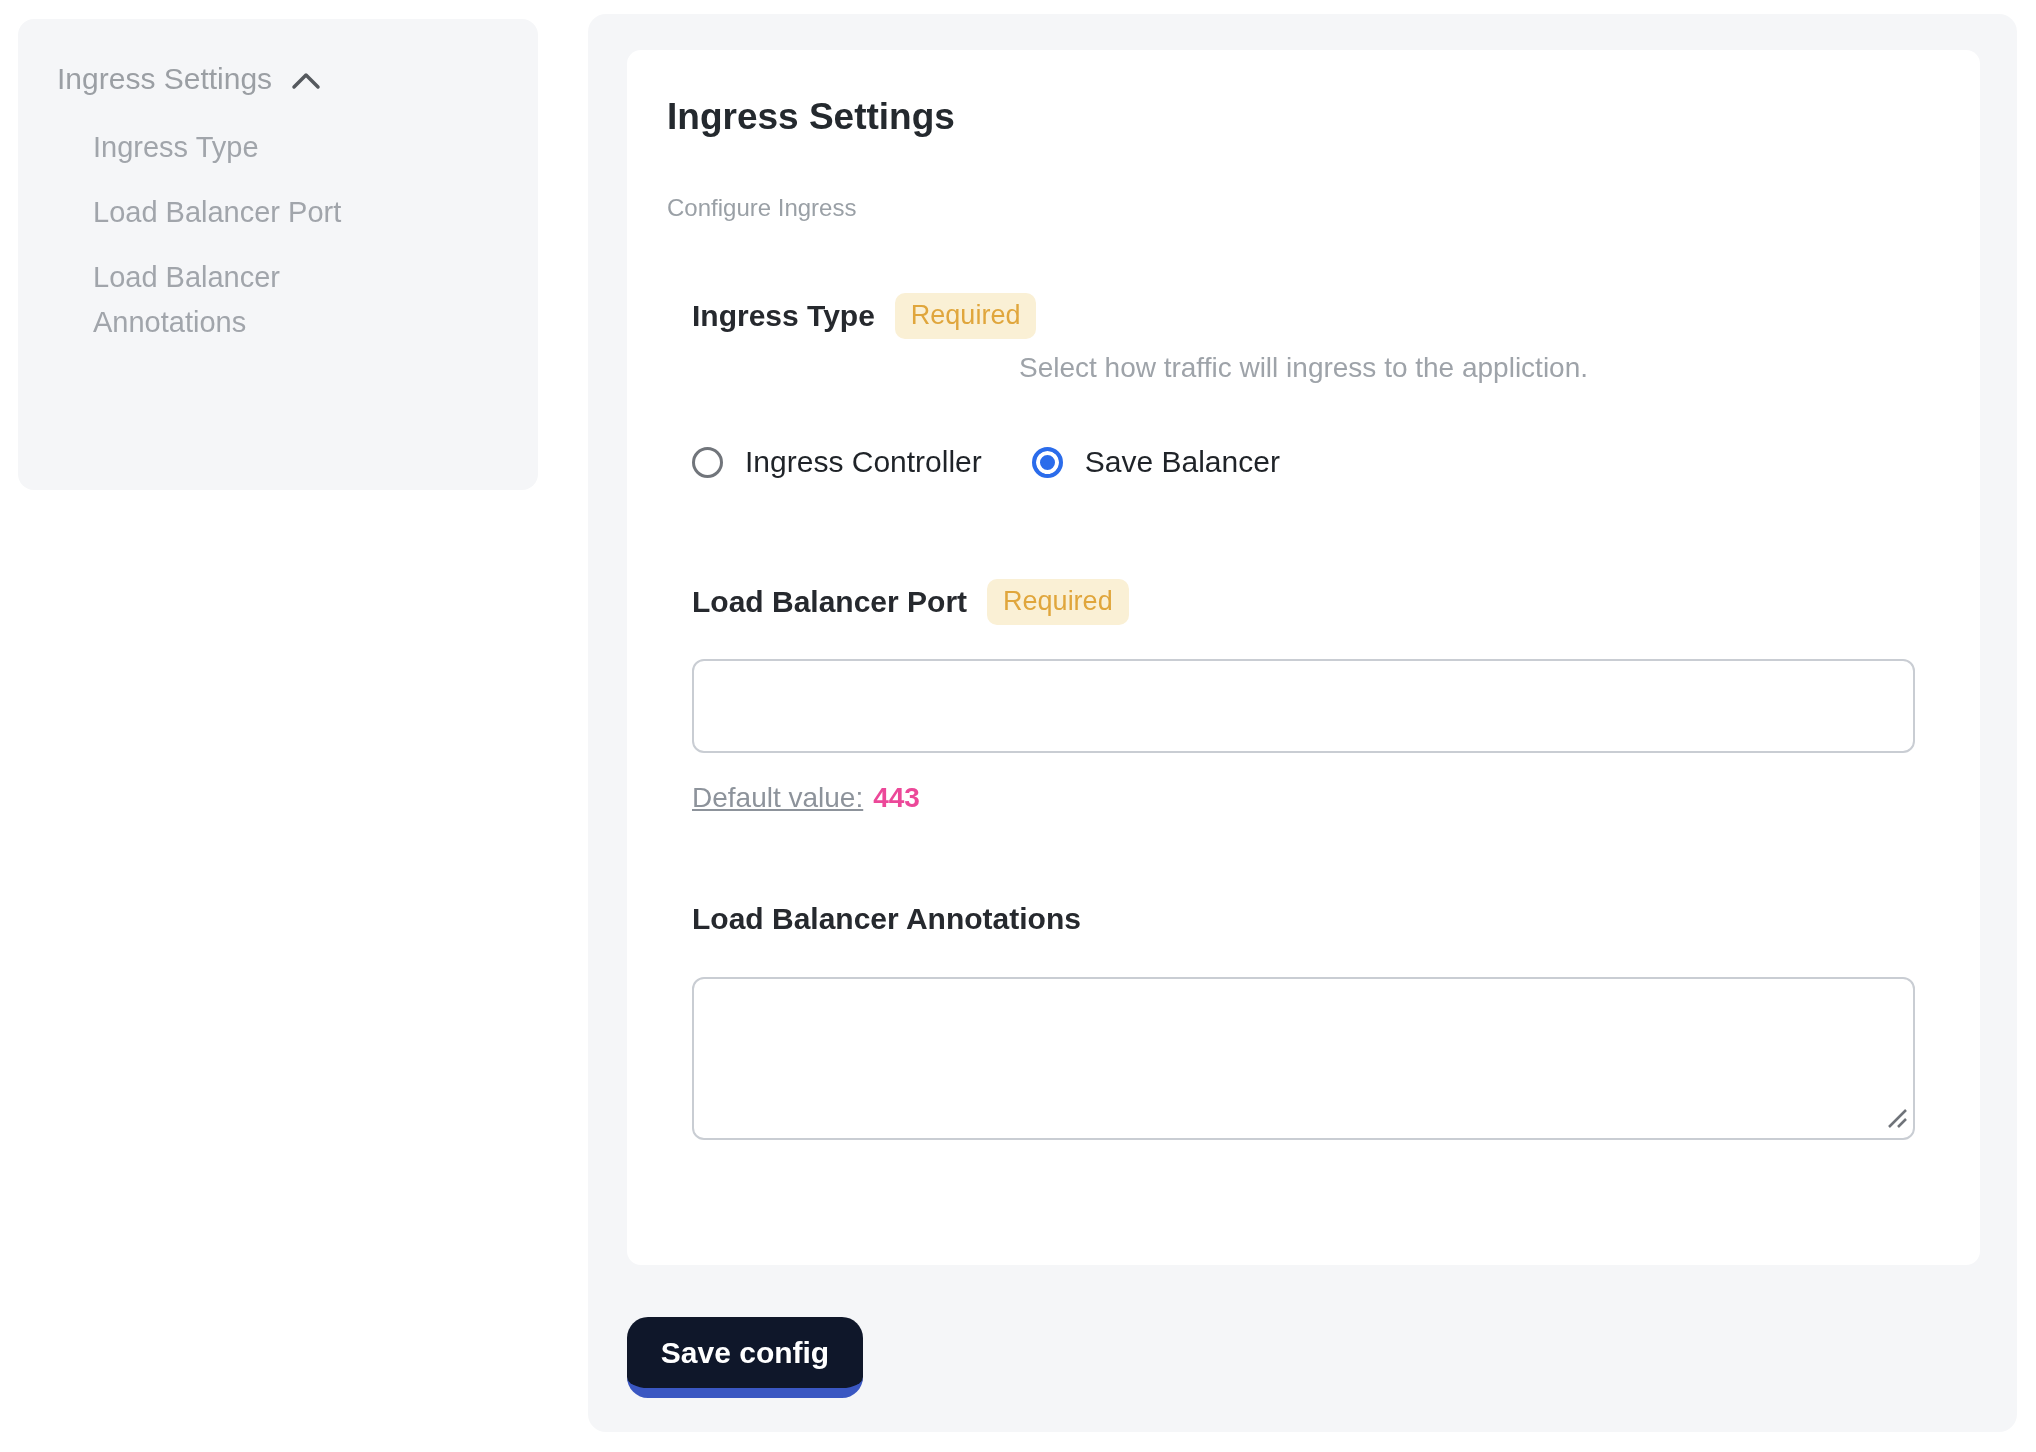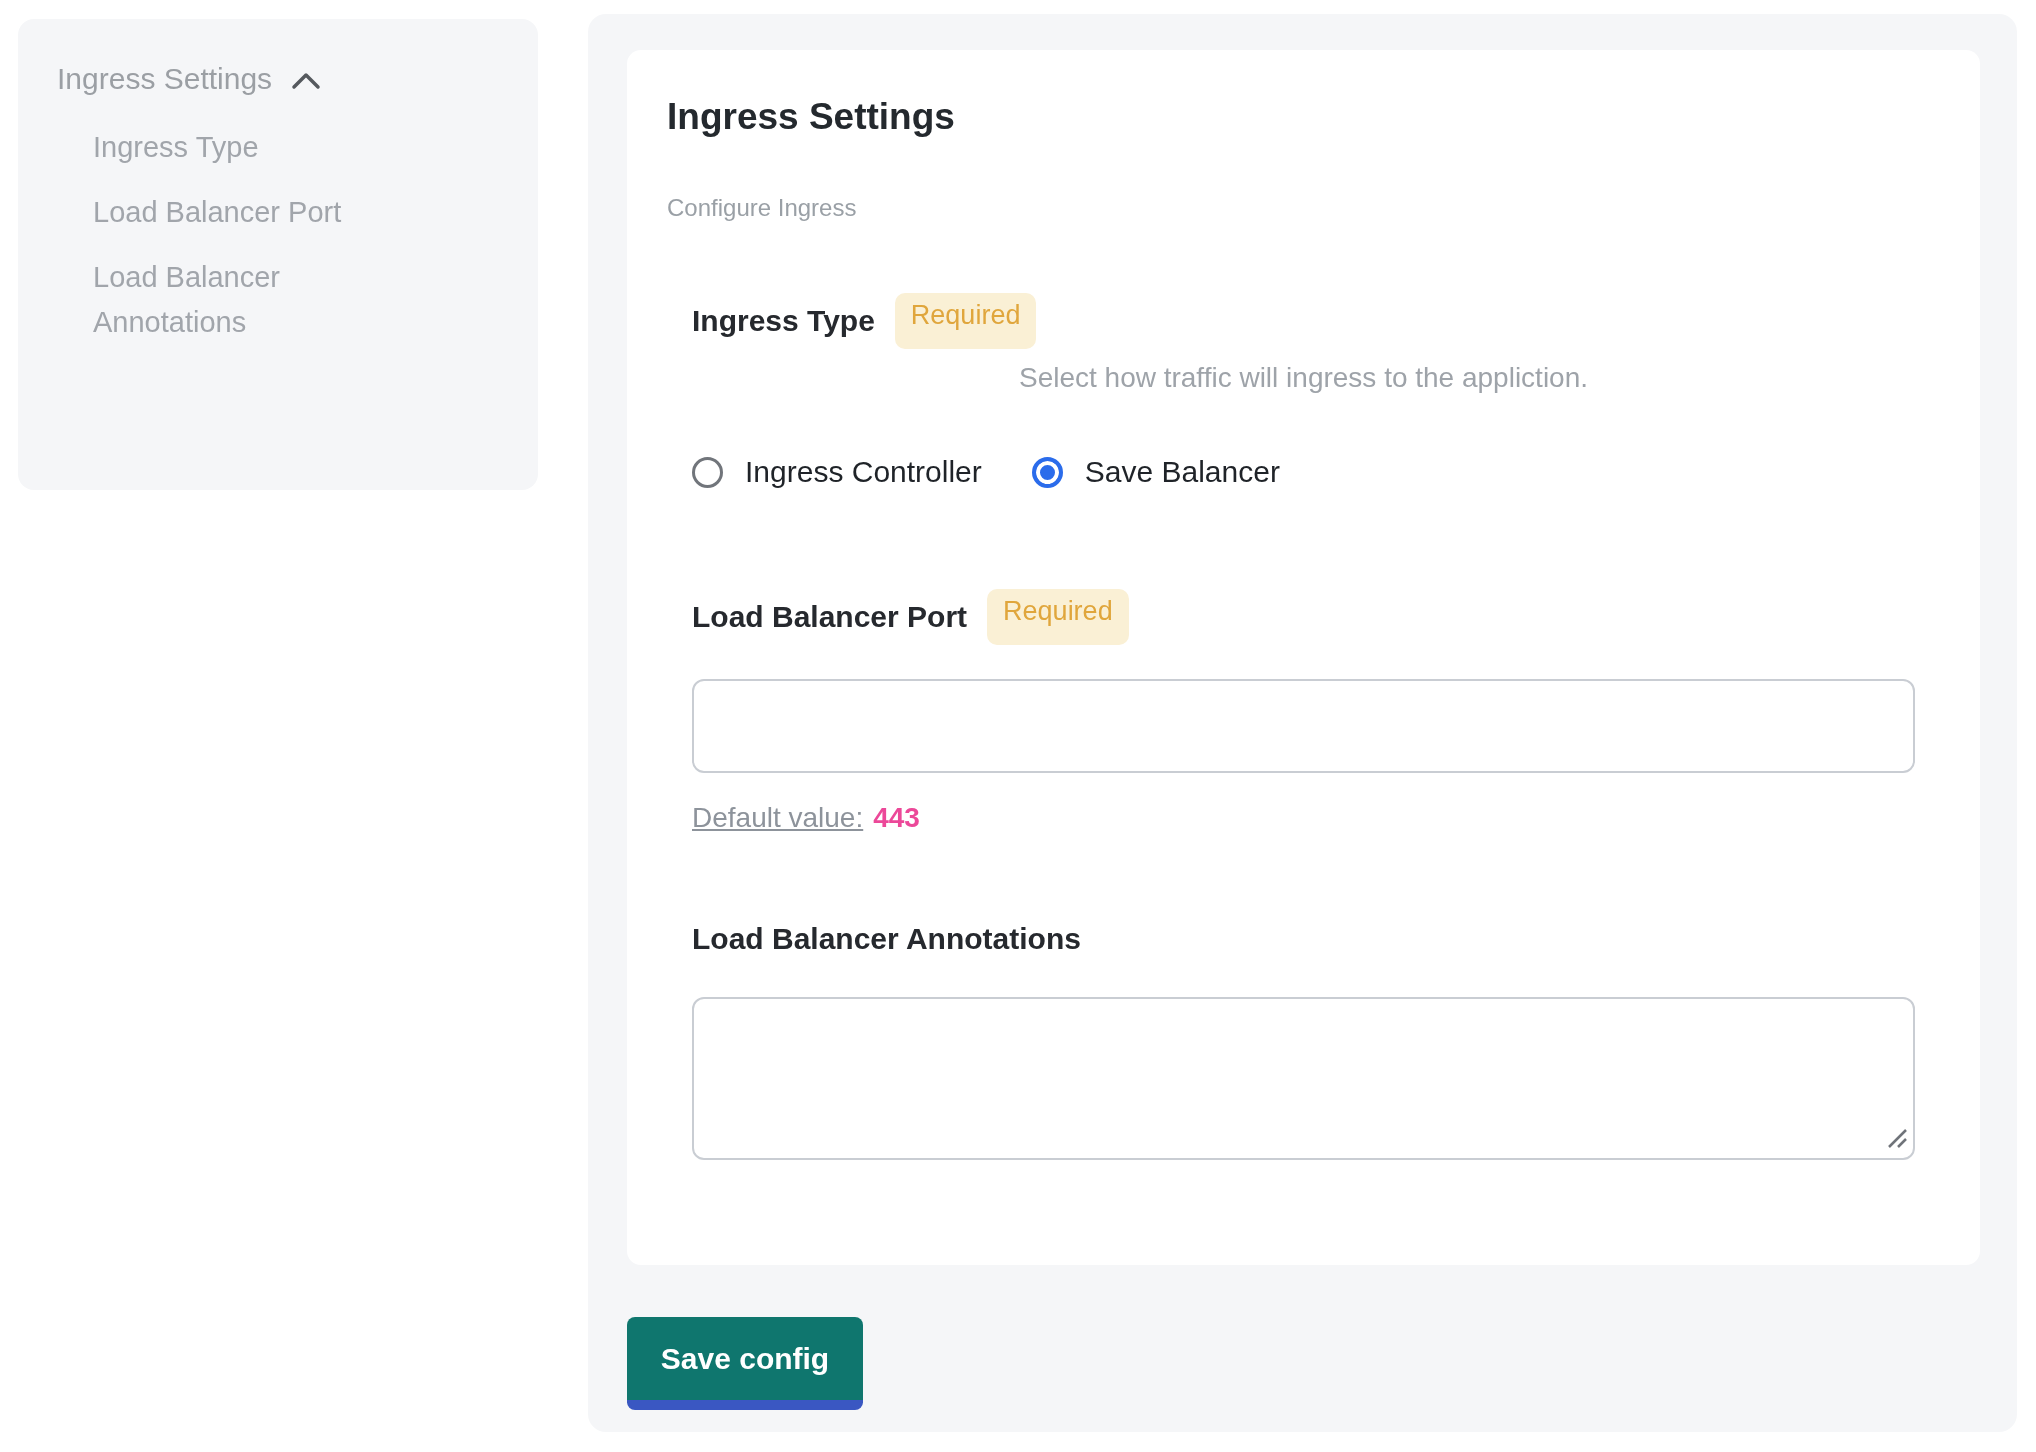--- a/index.html
+++ b/index.html
@@ -77,21 +77,21 @@
     font-weight: 600;
     color: #26292e;
     line-height: 40px;
   }
   .required-badge {
     margin-left: 20px;
     background: #faf0d5;
     color: #e0a63c;
     font-size: 27px;
     line-height: 27px;
-    padding: 9px 16px 20px 16px;
+    padding: 9px 16px 10px 16px;
     border-radius: 10px;
   }
   .section-desc {
     margin-top: 12px;
     font-size: 28px;
     color: #9ea3a9;
     line-height: 34px;
     text-align: center;
   }
 
@@ -166,25 +166,25 @@
   .resize-handle {
     position: absolute;
     right: 6px; bottom: 6px;
     pointer-events: none;
   }
 
   
   .save-button {
     position: absolute;
     left: 39px; top: 1303px;
-    width: 236px; height: 93px;
-    background: #0f766e;
+    width: 236px; height: 81px;
+    background: #0f172a;
     border: none;
     border-bottom: 10px solid #3a57c2;
-    border-radius: 8px;
+    border-radius: 21px;
     color: #ffffff;
     font-size: 30px;
     font-weight: bold;
     font-family: "Liberation Sans", sans-serif;
     cursor: pointer;
   }
 </style>
 </head>
 <body>
 

